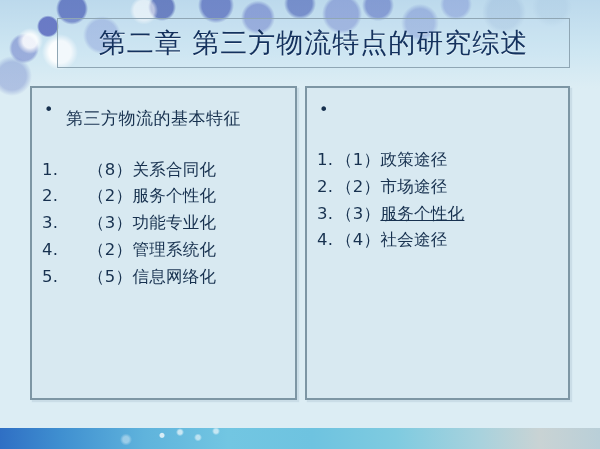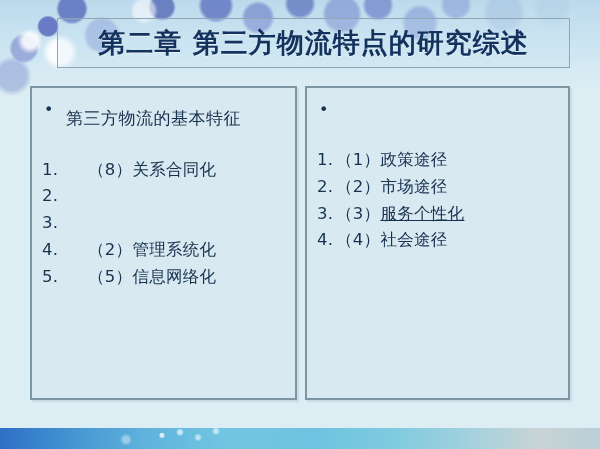--- a/index.html
+++ b/index.html
@@ -97,21 +97,21 @@
     background: rgba(205,230,243,0.18);
   }
   .title-text {
     position: absolute;
     left: 57px; top: 18px;
     width: 513px; height: 50px;
     display: flex;
     align-items: center;
     justify-content: center;
     font-family: "DejaVu Sans", "Liberation Sans", sans-serif;
-    font-weight: bold;
+    font-weight: normal;
     font-size: 27px;
     letter-spacing: 1px;
     color: #14325e;
     text-shadow: 0 1px 0 rgba(255,255,255,0.55);
     white-space: nowrap;
   }
 
   
   .content-box {
     position: absolute;
@@ -192,23 +192,25 @@
         <span class="heading-text">第三方物流的基本特征</span>
       </div>
 
       <div class="num-list list-wide">
         <div class="num-item">
           <span class="num-idx">1.</span>
           <span class="num-txt">（8）关系合同化</span>
         </div>
         <div class="num-item">
           <span class="num-idx">2.</span>
+          <span class="num-txt">（2）服务个性化</span>
         </div>
         <div class="num-item">
           <span class="num-idx">3.</span>
+          <span class="num-txt">（3）功能专业化</span>
         </div>
         <div class="num-item">
           <span class="num-idx">4.</span>
           <span class="num-txt">（2）管理系统化</span>
         </div>
         <div class="num-item">
           <span class="num-idx">5.</span>
           <span class="num-txt">（5）信息网络化</span>
         </div>
       </div>

